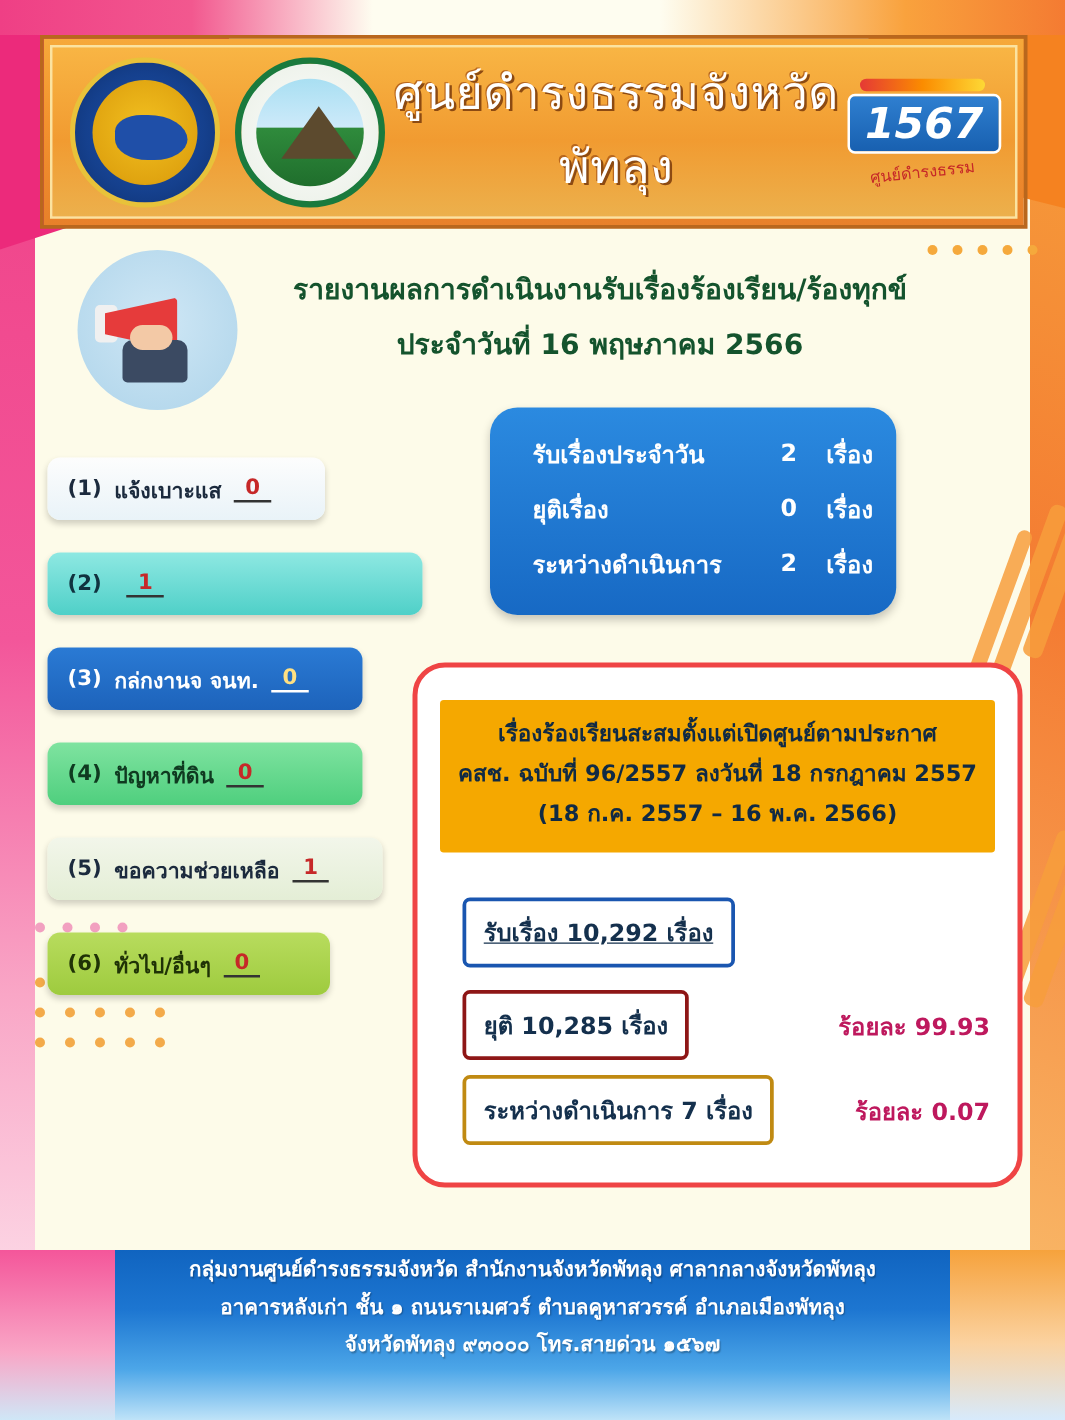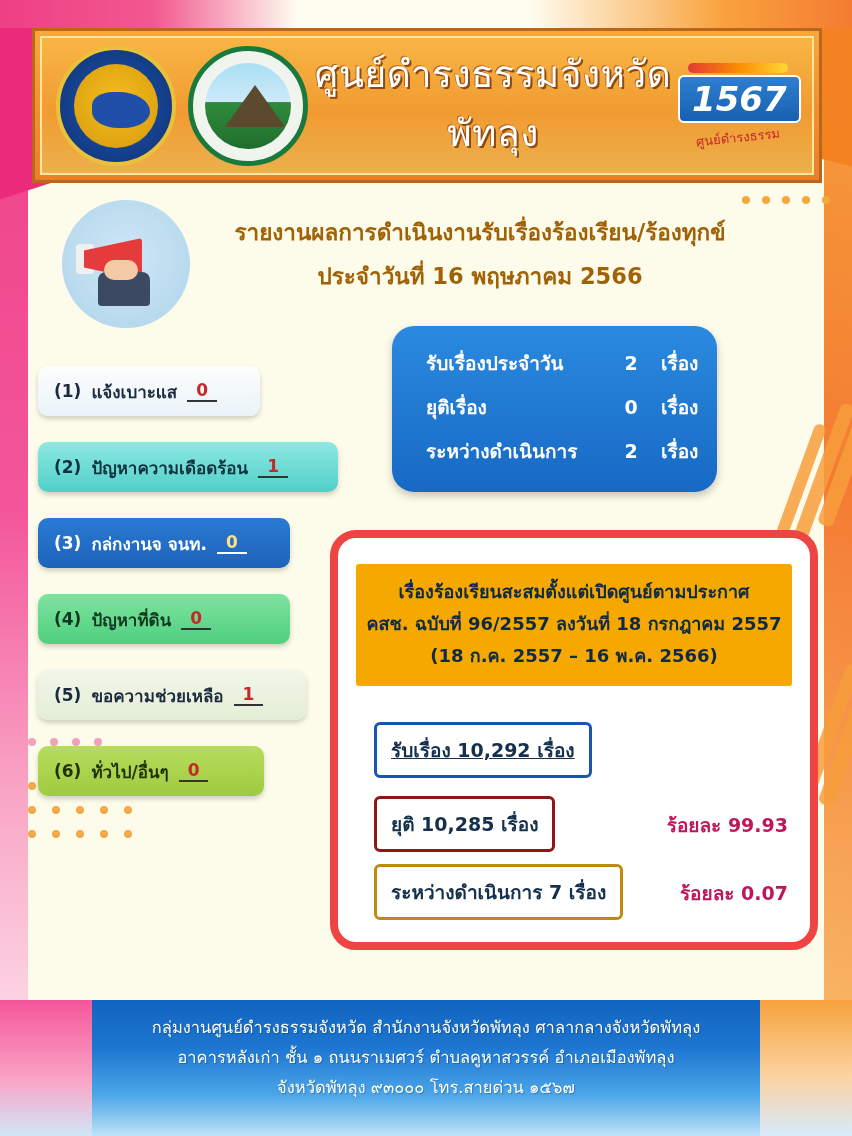--- a/index.html
+++ b/index.html
@@ -145,21 +145,21 @@
     position: absolute; left: 36px; top: 72px; width: 52px; height: 34px;
     background: #3b4a62; border-radius: 8px 8px 4px 4px;
   }
   .megaphone .hand::after {
     content: ""; position: absolute; left: 6px; top: -12px; width: 34px; height: 20px;
     background: #f3c9a6; border-radius: 10px;
   }
 
   .report-title {
     position: absolute; left: 200px; top: 210px; width: 560px; text-align: center;
-    color: #a16207; font-size: 22.5px; font-weight: bold; line-height: 44px;
+    color: #14532d; font-size: 22.5px; font-weight: bold; line-height: 44px;
     font-family: "DejaVu Sans", sans-serif;
   }
 
   
   .chip {
     position: absolute; height: 50px; display: flex; align-items: center;
     padding: 0 16px; border-radius: 10px; font-size: 17px; font-weight: bold;
     font-family: "DejaVu Sans", sans-serif; white-space: nowrap;
     box-shadow: 0 3px 5px rgba(0,0,0,.18);
   }
@@ -182,21 +182,21 @@
     font-family: "DejaVu Sans", sans-serif;
   }
   .daily-row { display: flex; align-items: center; font-size: 19px; font-weight: bold; margin-bottom: 14px; }
   .daily-row .lbl { flex: 0 0 175px; }
   .daily-row .num { flex: 0 0 60px; text-align: center; }
   .daily-row .unit { flex: 1; }
 
   
   .cum-panel {
     position: absolute; left: 330px; top: 530px; width: 488px; height: 420px;
-    border: 8px solid #ef4444; border-radius: 26px; background: #ffffff;
+    border: 4px solid #ef4444; border-radius: 26px; background: #ffffff;
     padding: 26px 18px 0 18px;
   }
   .cum-header {
     background: #f5a800; border-radius: 3px; padding: 12px 10px 14px 10px;
     text-align: center; color: #102a44; font-weight: bold; font-size: 18px;
     line-height: 32px; font-family: "DejaVu Sans", sans-serif;
   }
   .cum-line {
     position: absolute; display: flex; align-items: center;
     font-size: 19px; font-weight: bold; font-family: "DejaVu Sans", sans-serif;
@@ -210,21 +210,21 @@
     position: absolute; font-size: 19px; font-weight: bold; color: #be185d;
     font-family: "DejaVu Sans", sans-serif;
   }
   .pct-2 { right: 22px; top: 272px; }
   .pct-3 { right: 22px; top: 340px; }
 
   
   .footer-text {
     position: absolute; left: 0; bottom: 0; width: 852px; height: 136px;
     display: flex; flex-direction: column; align-items: center; justify-content: flex-start;
-    padding-top: 13px; color: #ffffff; font-size: 16.5px; font-weight: normal;
+    padding-top: 1px; color: #ffffff; font-size: 16.5px; font-weight: bold;
     line-height: 30px; font-family: "DejaVu Sans", sans-serif;
     text-shadow: 1px 1px 1px rgba(0,0,0,.25);
   }
 </style>
 </head>
 <body>
 
 <div class="bg-root">
   <div class="bg-pink-left"></div>
   <div class="bg-orange-right"></div>
@@ -306,21 +306,20 @@
   <div>ประจำวันที่ 16 พฤษภาคม 2566</div>
 </div>
 
 <div class="chip chip-1">
   <span class="idx">(1)</span>
   <span class="lbl">แจ้งเบาะแส</span>
   <span class="val">0</span>
 </div>
 <div class="chip chip-2">
   <span class="idx">(2)</span>
-  <span class="lbl">ปัญหาความเดือดร้อน</span>
   <span class="val">1</span>
 </div>
 <div class="chip chip-3">
   <span class="idx">(3)</span>
   <span class="lbl">กล่กงานจ จนท.</span>
   <span class="val">0</span>
 </div>
 <div class="chip chip-4">
   <span class="idx">(4)</span>
   <span class="lbl">ปัญหาที่ดิน</span>

